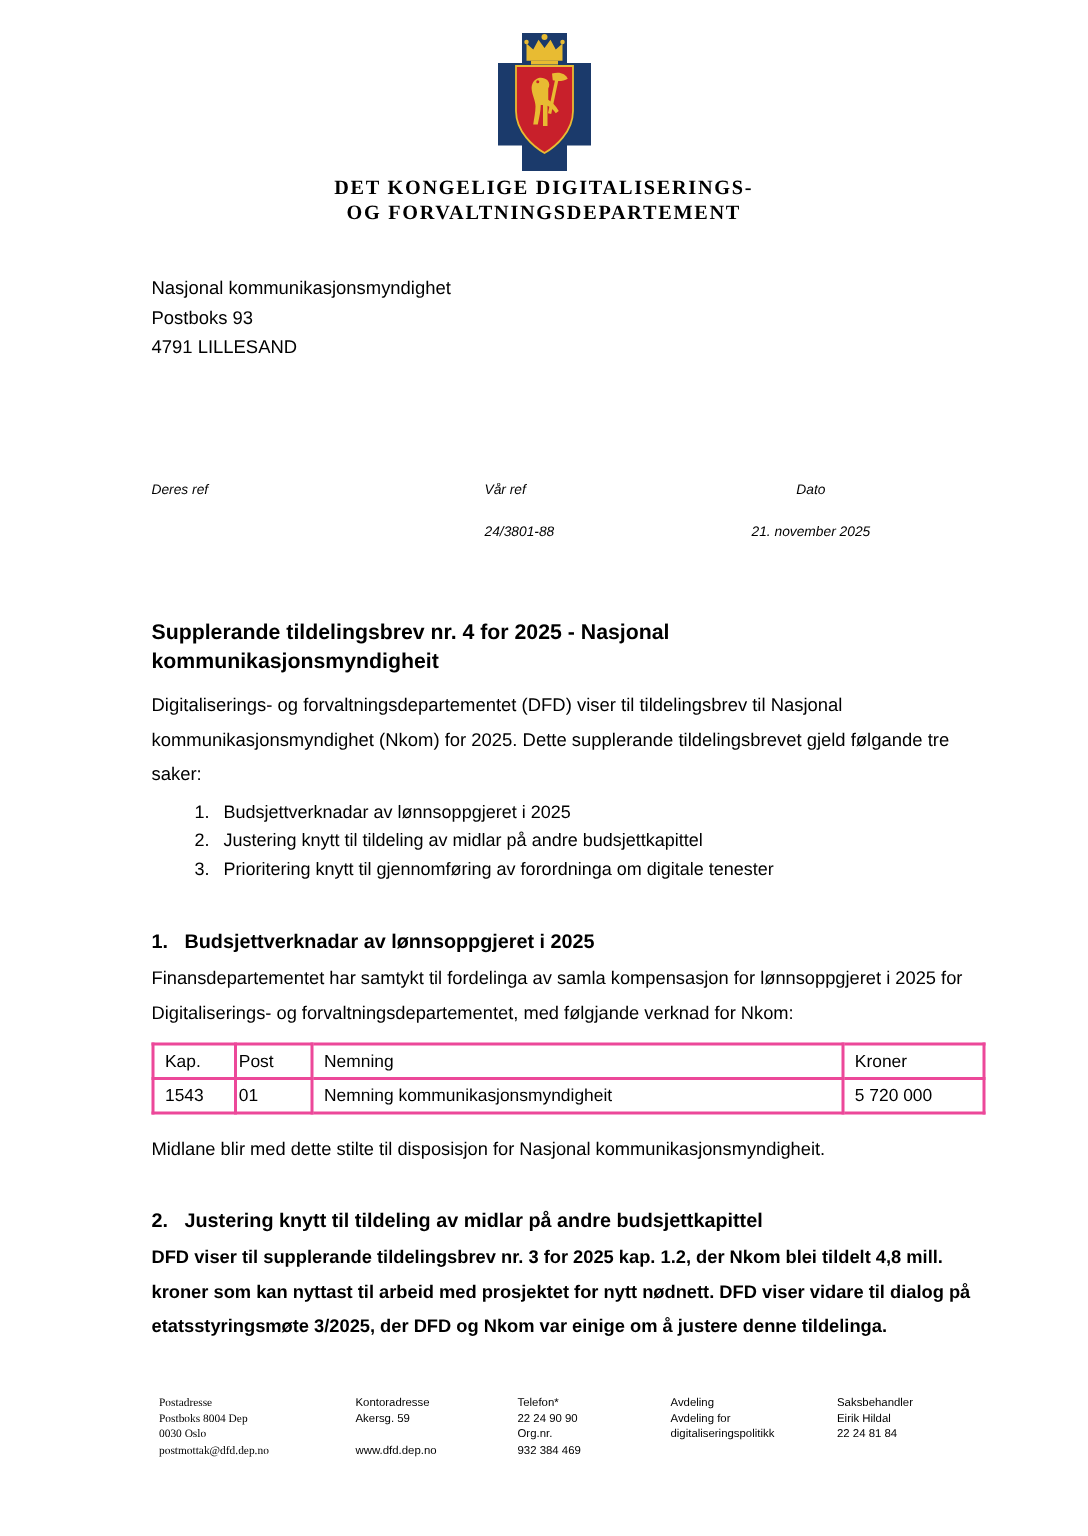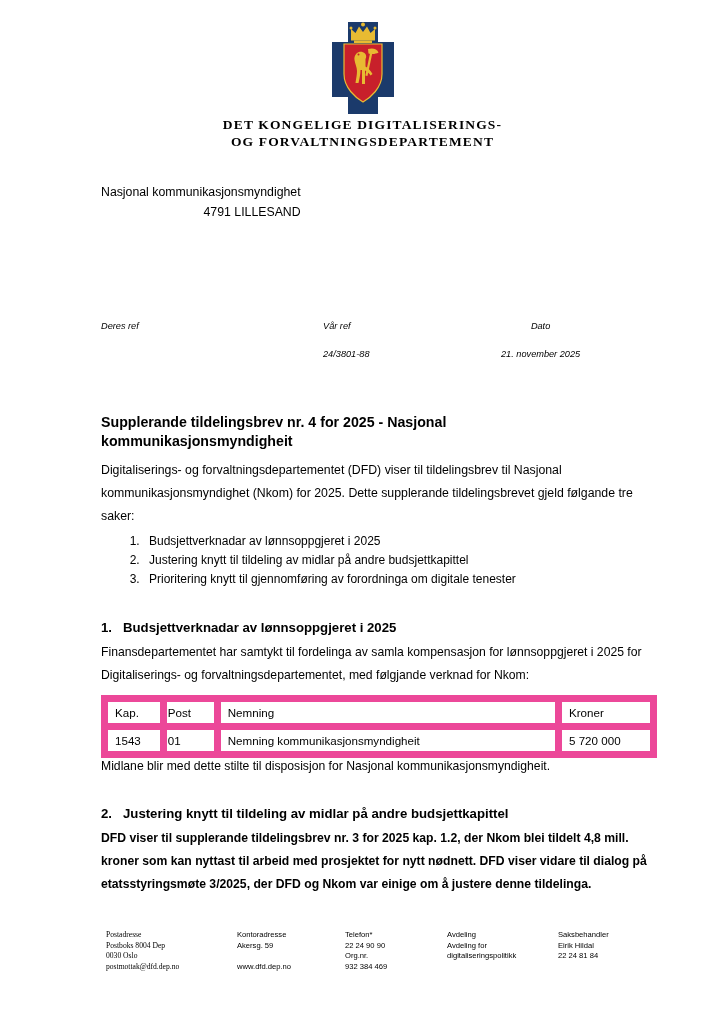--- a/index.html
+++ b/index.html
@@ -55,21 +55,21 @@
   }
 
   .addr-block {
     position: absolute;
     top: 183px;
     left: 0;
     font-size: 12.3px;
     line-height: 19.5px;
     color: #000;
   }
-  .addr-line { white-space: nowrap; text-align: right; }
+  .addr-line { white-space: nowrap; }
 
   .refs {
     position: absolute;
     top: 316px;
     left: 0;
     width: 556px;
     font-size: 9.2px;
     line-height: 20px;
   }
   .refs .col {
@@ -133,21 +133,21 @@
 
   table.budget {
     position: absolute;
     top: 695px;
     left: 0;
     width: 556px;
     border-collapse: collapse;
     font-size: 11.6px;
   }
   table.budget td, table.budget th {
-    border: 7px solid #ec4899;
+    border: 2px solid #ec4899;
     padding: 2px 4px;
     text-align: left;
     font-weight: normal;
     height: 17px;
     vertical-align: middle;
   }
   table.budget .col-kap  { width: 44px; padding-left: 7px; }
   table.budget .col-post { width: 46px; padding-left: 1px; }
   table.budget .col-nem  { width: 362px; padding-left: 7px; }
   table.budget .col-kr   { width: 86px; padding-left: 7px; }
@@ -229,20 +229,21 @@
     <div class="dept-name">
       <span>DET KONGELIGE DIGITALISERINGS-</span><br>
       <span>OG FORVALTNINGSDEPARTEMENT</span>
     </div>
   </div>
 
   <div class="content">
 
     <div class="addr-block">
       <div class="addr-line">Nasjonal kommunikasjonsmyndighet</div>
+      <div class="addr-line">Postboks 93</div>
       <div class="addr-line">4791 LILLESAND</div>
     </div>
 
     <div class="refs">
       <div class="col c1">
         <span class="lab">Deres ref</span>
         <span class="val"></span>
       </div>
       <div class="col c2">
         <span class="lab">Vår ref</span>

